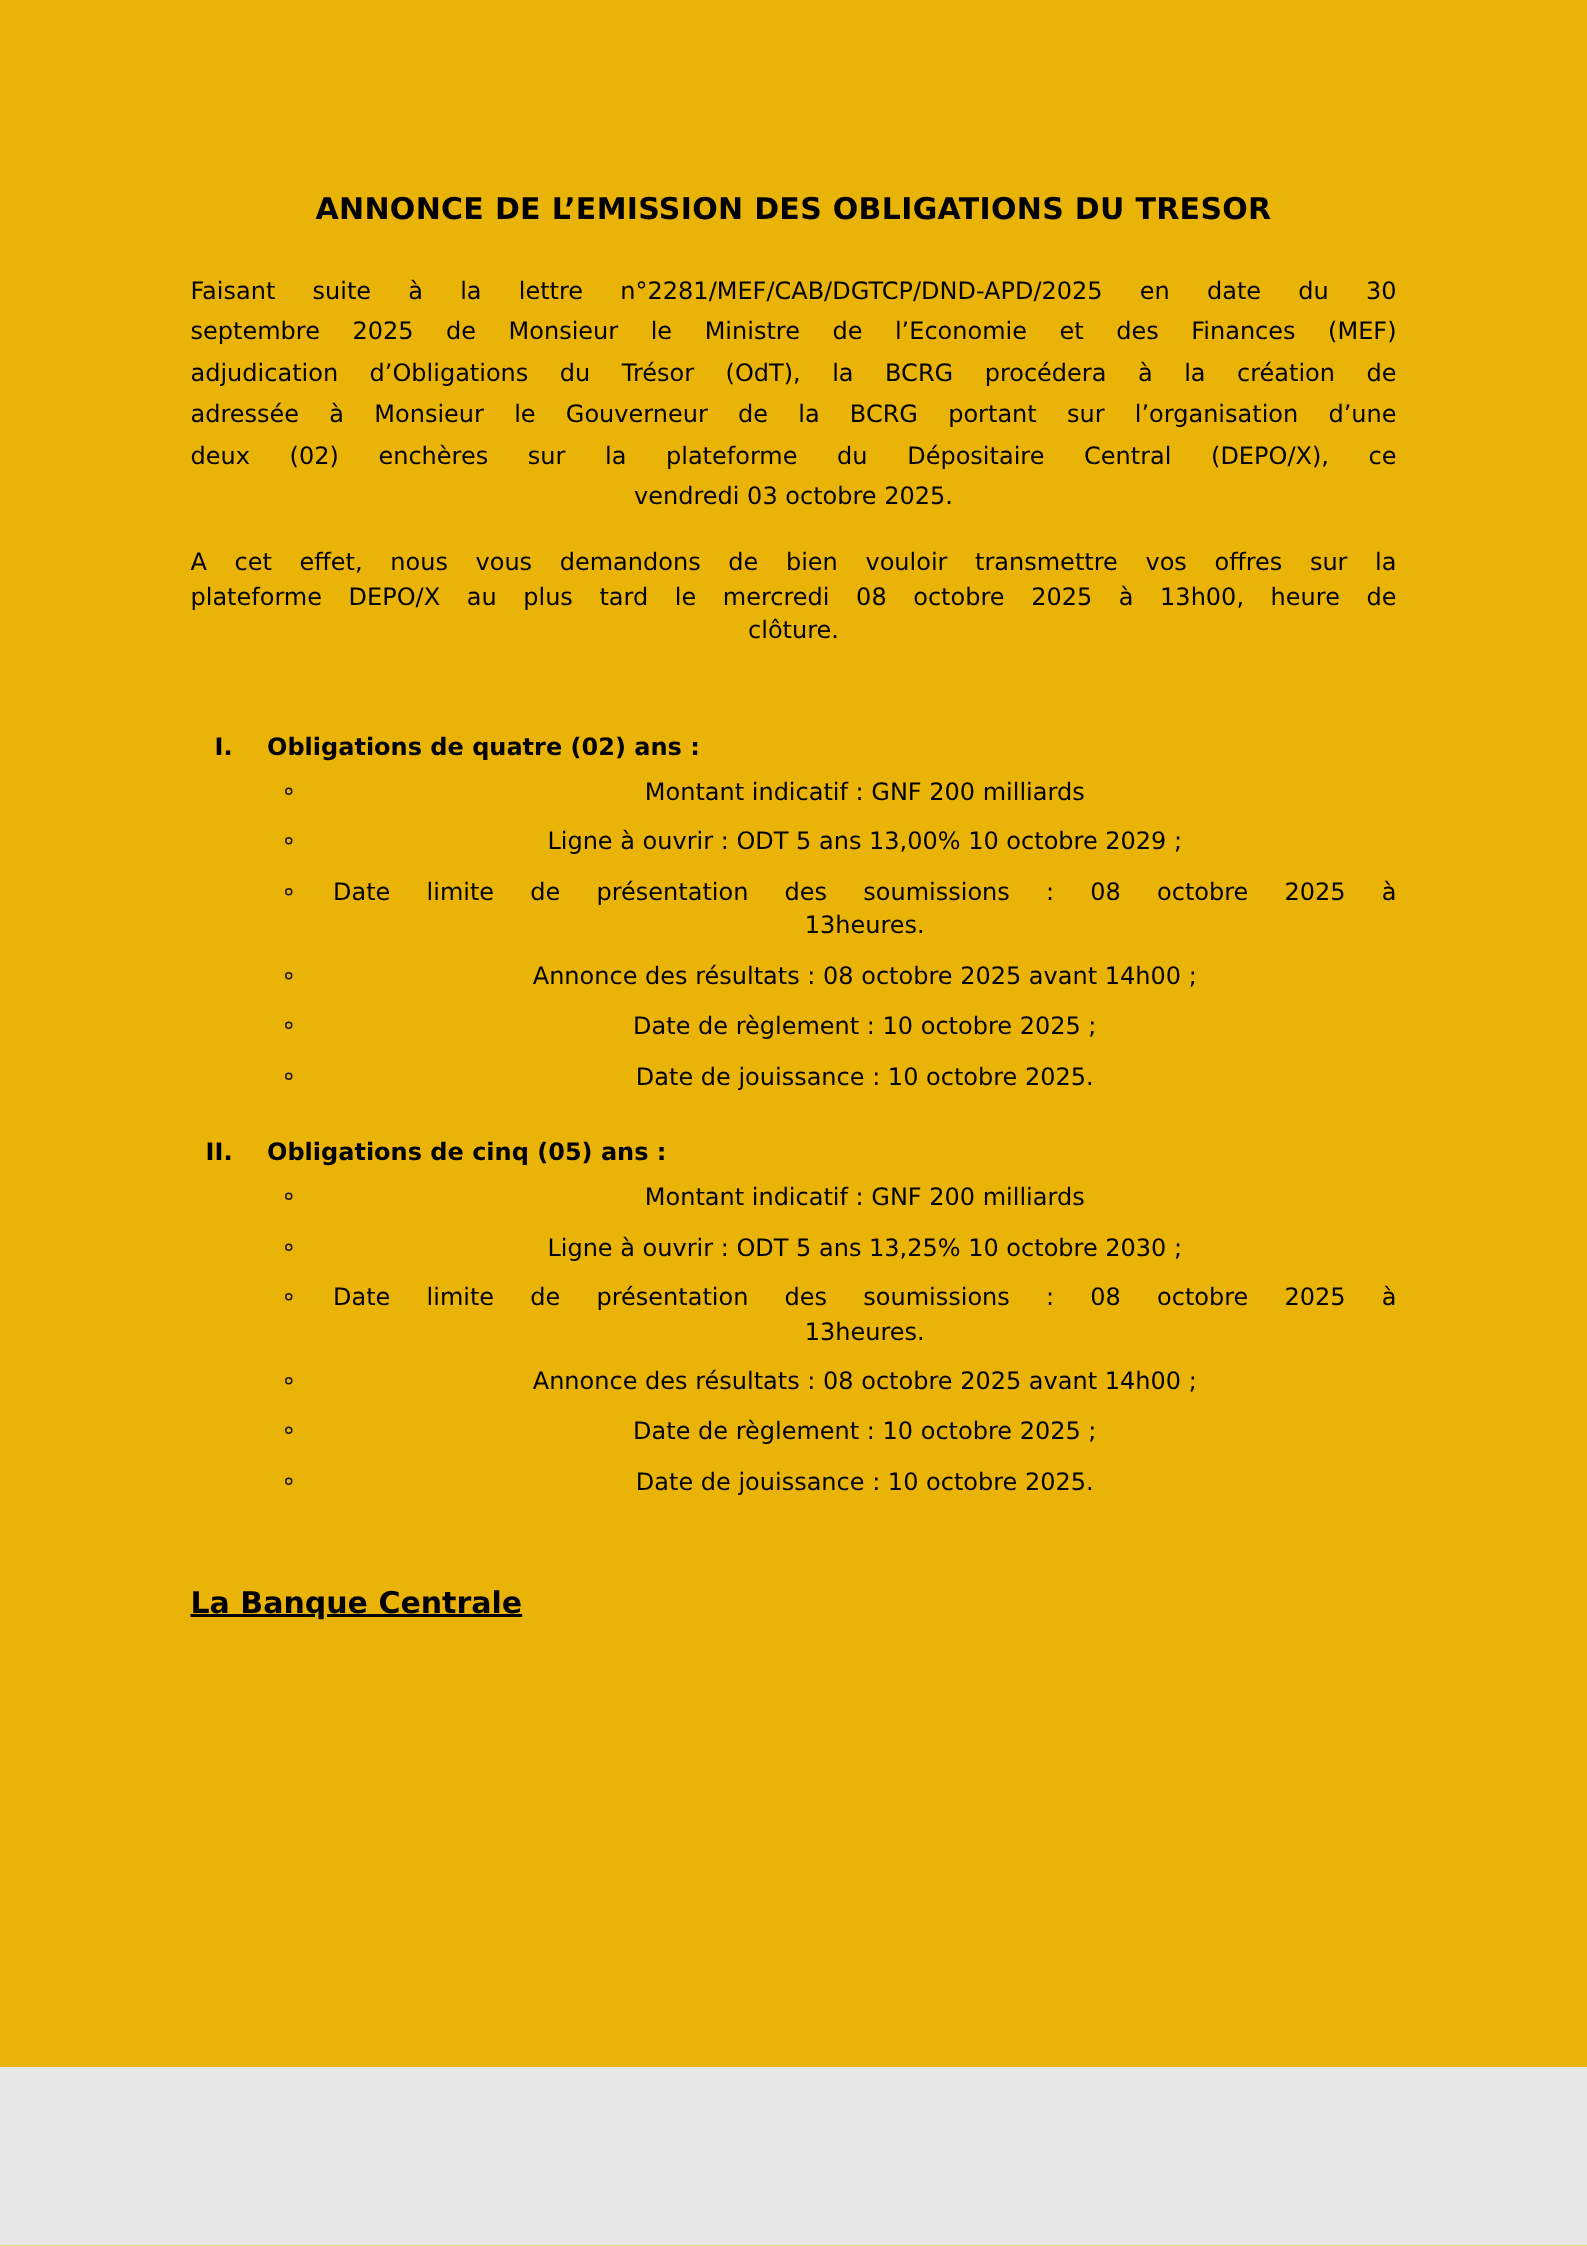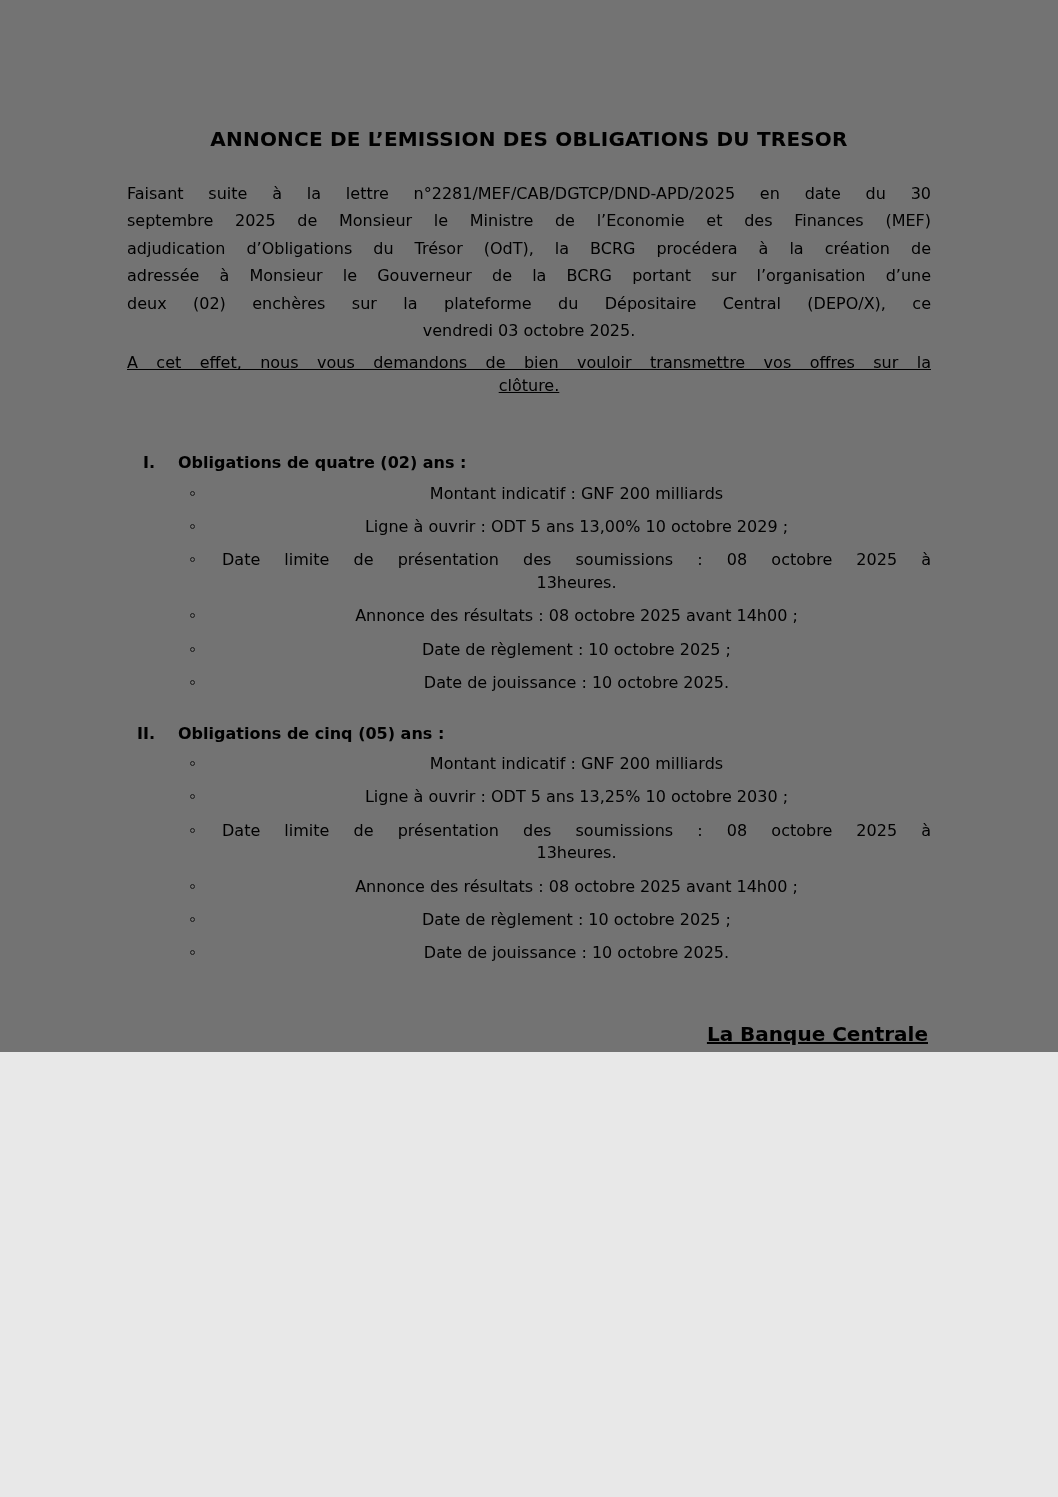--- a/index.html
+++ b/index.html
@@ -1,39 +1,39 @@
 <!DOCTYPE html>
 <html><head>
 <meta charset="utf-8">
 <style>
   * { margin: 0; padding: 0; box-sizing: border-box; }
   html, body { background: #e8e8e8; }
   .page {
     position: relative;
     width: 1058px;
-    height: 1052px;
+    height: 1378px;
     margin: 0 auto;
-    background: #737373;
+    background: #eab308;
     color: #000000;
     font-family: "DejaVu Sans", "Liberation Sans", sans-serif;
     font-size: 16px;
     padding: 0 127px;
     overflow: hidden;
   }
   .doc-title {
     margin-top: 126px;
     font-size: 20px;
     font-weight: bold;
     line-height: 26px;
     text-align: center;
     letter-spacing: 0.2px;
   }
   .para { line-height: 27.4px; }
   .para.p1 { margin-top: 28px; }
-  .para.p2 { margin-top: 8px; line-height: 22.4px; text-decoration: underline; }
+  .para.p2 { margin-top: 20px; line-height: 22.4px; }
   .para.p3 { margin-top: 13px; line-height: 22.4px; }
   
   .jl { text-align: justify; text-align-last: justify; }
   .ll { text-align: center; }
   .section { margin-top: 55px; }
   .section.second { margin-top: 28px; }
   .section-heading {
     position: relative;
     font-weight: bold;
     line-height: 22.4px;
@@ -62,21 +62,21 @@
     border: 1.2px solid #1a1a1a;
     border-radius: 50%;
     background: transparent;
   }
   .signature {
     margin-top: 56px;
     margin-right: 3px;
     font-size: 20px;
     font-weight: bold;
     line-height: 26px;
-    text-align: right;
+    text-align: left;
     text-decoration: underline;
   }
 </style>
 </head>
 <body>
 
 <div class="page">
 
   <div class="doc-title">ANNONCE DE L’EMISSION DES OBLIGATIONS DU TRESOR</div>
 
@@ -84,20 +84,21 @@
     <div class="jl">Faisant suite à la lettre n°2281/MEF/CAB/DGTCP/DND-APD/2025 en date du 30</div>
     <div class="jl">septembre 2025 de Monsieur le Ministre de l’Economie et des Finances (MEF)</div>
     <div class="jl">adjudication d’Obligations du Trésor (OdT), la BCRG procédera à la création de</div>
     <div class="jl">adressée à Monsieur le Gouverneur de la BCRG portant sur l’organisation d’une</div>
     <div class="jl">deux (02) enchères sur la plateforme du Dépositaire Central (DEPO/X), ce</div>
     <div class="ll">vendredi 03 octobre 2025.</div>
   </div>
 
   <div class="para p2">
     <div class="jl">A cet effet, nous vous demandons de bien vouloir transmettre vos offres sur la</div>
+    <div class="jl">plateforme DEPO/X au plus tard le mercredi 08 octobre 2025 à 13h00, heure de</div>
     <div class="ll">clôture.</div>
   </div>
 
 
   <div class="section">
     <div class="section-heading">
       <span class="section-numeral">I.</span>
       <span>Obligations de quatre (02) ans :</span>
     </div>
     <div class="bullet-list">

